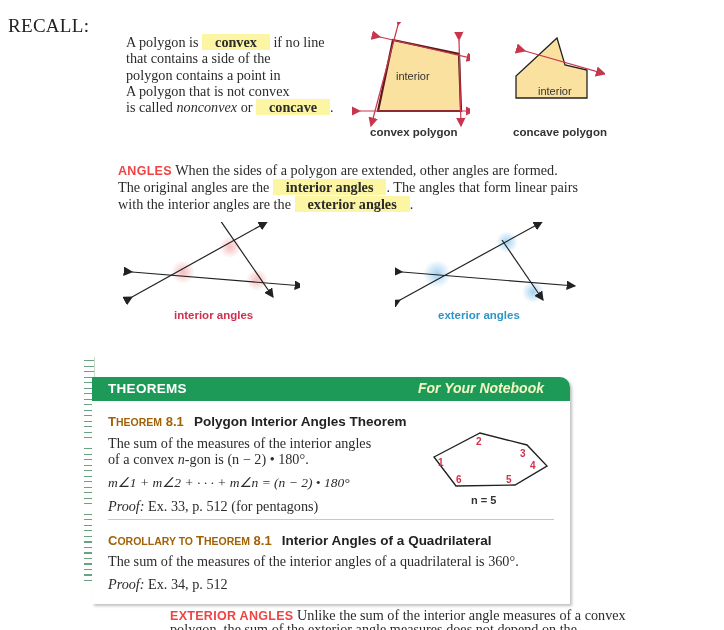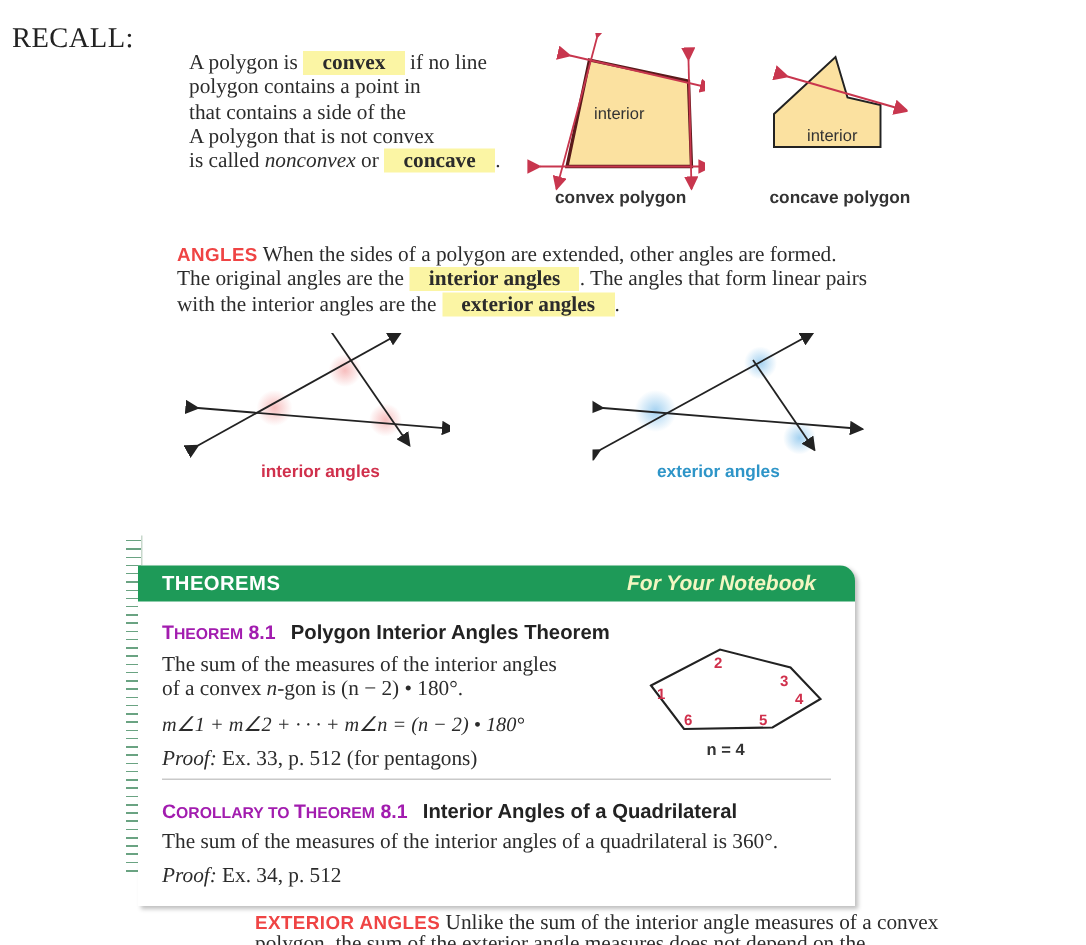--- a/index.html
+++ b/index.html
@@ -30,36 +30,36 @@
     left: 0; top: 0; width: 478px; height: 24px; background: #1e9a58;
     border-top-right-radius: 10px;
   }
   .th-title { left: 16px; top: 4px; font-family: "Liberation Sans", sans-serif; font-weight: bold; font-size: 13.5px; color: #fff; letter-spacing: 0.3px; }
   .th-notebook { right: 26px; top: 3px; font-family: "Liberation Sans", sans-serif; font-weight: bold; font-style: italic; font-size: 14px; color: #f3f6c2; }
   .spiral {
     left: 84px; top: 357px; width: 10px; height: 227px;
     background-image: repeating-linear-gradient(to bottom, transparent 0, transparent 3px, #6aa382 3px, #6aa382 4px, transparent 4px, transparent 5.5px);
     border-right: 1px solid #c8d8cc;
   }
-  .thm-label { font-family: "Liberation Sans", sans-serif; font-weight: bold; color: #a21caf; font-size: 13px; }
+  .thm-label { font-family: "Liberation Sans", sans-serif; font-weight: bold; color: #a16207; font-size: 13px; }
   .thm-label .sc { font-size: 10.5px; }
   .thm-name { font-family: "Liberation Sans", sans-serif; font-weight: bold; color: #222; font-size: 13.5px; }
   .divider { left: 16px; top: 142px; width: 446px; height: 1px; background: #c9c9c9; }
   .ital { font-style: italic; }
   .fade-line { left: 170px; top: 622px; width: 450px; height: 8px; overflow: hidden; }
 </style>
 </head>
 <body>
 
 <div class="abs recall">RECALL:</div>
 
 <div class="abs defn serif-text">
   <div><span>A polygon is </span><span class="hl">convex</span><span> if no line</span></div>
+  <div>that contains a side of the</div>
   <div>polygon contains a point in</div>
-  <div>that contains a side of the</div>
   <div>A polygon that is not convex</div>
   <div><span>is called </span><span class="ital">nonconvex</span><span> or </span><span class="hl">concave</span><span>.</span></div>
 </div>
 
 <svg class="abs" style="left:350px;top:22px" width="120" height="105">
   <defs>
     <marker id="ar" markerWidth="8" markerHeight="8" refX="7" refY="4" orient="auto">
         <path d="M0,0 L8,4 L0,8 z" fill="#c8364e"></path>
       </marker>
   </defs>
@@ -141,21 +141,21 @@
     <polygon points="8,34 54,10 101,22 121,43 89,62 30,63" fill="none" stroke="#222" stroke-width="1.4"></polygon>
     <g font-family="Liberation Sans, sans-serif" font-weight="bold" font-size="10" fill="#d0304c">
       <text x="12" y="43">1</text>
       <text x="50" y="22">2</text>
       <text x="94" y="34">3</text>
       <text x="104" y="46">4</text>
       <text x="80" y="60">5</text>
       <text x="30" y="60">6</text>
     </g>
   </svg>
-  <div class="abs sans" style="left:379px;top:117px;font-size:11px;font-weight:bold;color:#333">n = 4</div>
+  <div class="abs sans" style="left:379px;top:117px;font-size:11px;font-weight:bold;color:#333">n = 5</div>
 
   <div class="abs divider"></div>
 
   <div class="abs" style="left:16px;top:153px;white-space:nowrap">
     <span class="thm-label"><span>C</span><span class="sc">OROLLARY TO </span><span>T</span><span class="sc">HEOREM</span><span> 8.1</span></span>&nbsp;
     <span class="thm-name">Interior Angles of a Quadrilateral</span>
   </div>
   <div class="abs serif-text" style="left:16px;top:176px;white-space:nowrap">The sum of the measures of the interior angles of a quadrilateral is 360°.</div>
   <div class="abs serif-text" style="left:16px;top:199px"><span class="ital">Proof:</span><span> Ex. 34, p. 512</span></div>
 </div>

